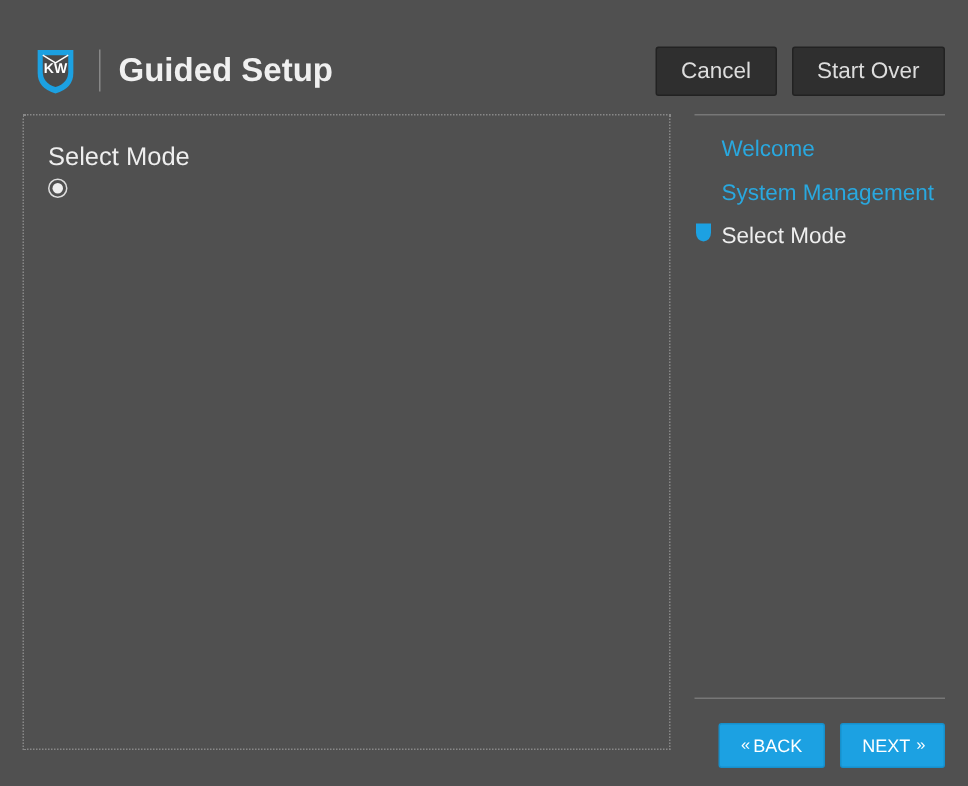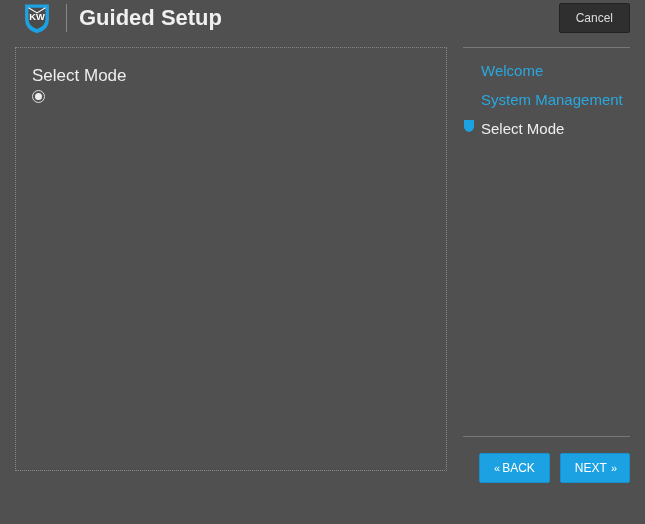--- a/index.html
+++ b/index.html
@@ -7,21 +7,21 @@
     width: 645px;
     height: 524px;
     background: #505050;
     font-family: "Segoe UI", Arial, sans-serif;
     color: #e8e8e8;
     overflow: hidden;
   }
   .header {
     display: flex;
     align-items: center;
-    padding: 1px 15px 12px 20px;
+    padding: 30px 15px 12px 20px;
   }
   .logo {
     width: 34px;
     height: 34px;
     flex-shrink: 0;
   }
   .divider-vert {
     width: 1px;
     height: 28px;
     background: #888;
@@ -34,21 +34,21 @@
     flex: 1;
   }
   .header-buttons {
     display: flex;
     gap: 10px;
   }
   .btn {
     background: #2f2f2f;
     border: 1px solid #222;
     color: #ddd;
-    font-size: 12px;
+    font-size: 15px;
     padding: 7px 16px;
     cursor: pointer;
     border-radius: 2px;
   }
   .main {
     display: flex;
     padding: 0 15px 0 15px;
     height: calc(524px - 70px);
   }
   .content-panel {
@@ -160,20 +160,21 @@
   <svg class="logo" viewBox="0 0 40 40">
     <path d="M6 4 L34 4 L34 22 Q34 34 20 38 Q6 34 6 22 Z" fill="#1ca1e2"></path>
     <path d="M10 8 L30 8 L30 21 Q30 30 20 33 Q10 30 10 21 Z" fill="#4a4a4a"></path>
     <text x="20" y="22" text-anchor="middle" font-size="11" font-weight="bold" fill="#fff" font-family="Arial">KW</text>
     <path d="M10 8 L20 14 L30 8" stroke="#fff" stroke-width="1.2" fill="none"></path>
   </svg>
   <div class="divider-vert"></div>
   <div class="title">Guided Setup</div>
   <div class="header-buttons">
     <button class="btn">Cancel</button>
+    <button class="btn">Start Over</button>
   </div>
 </div>
 
 <div class="main">
   <div class="content-panel">
     <div class="panel-title">Select Mode</div>
 
     <div class="radio-row">
       <span class="radio-circle selected"></span>
     </div>

